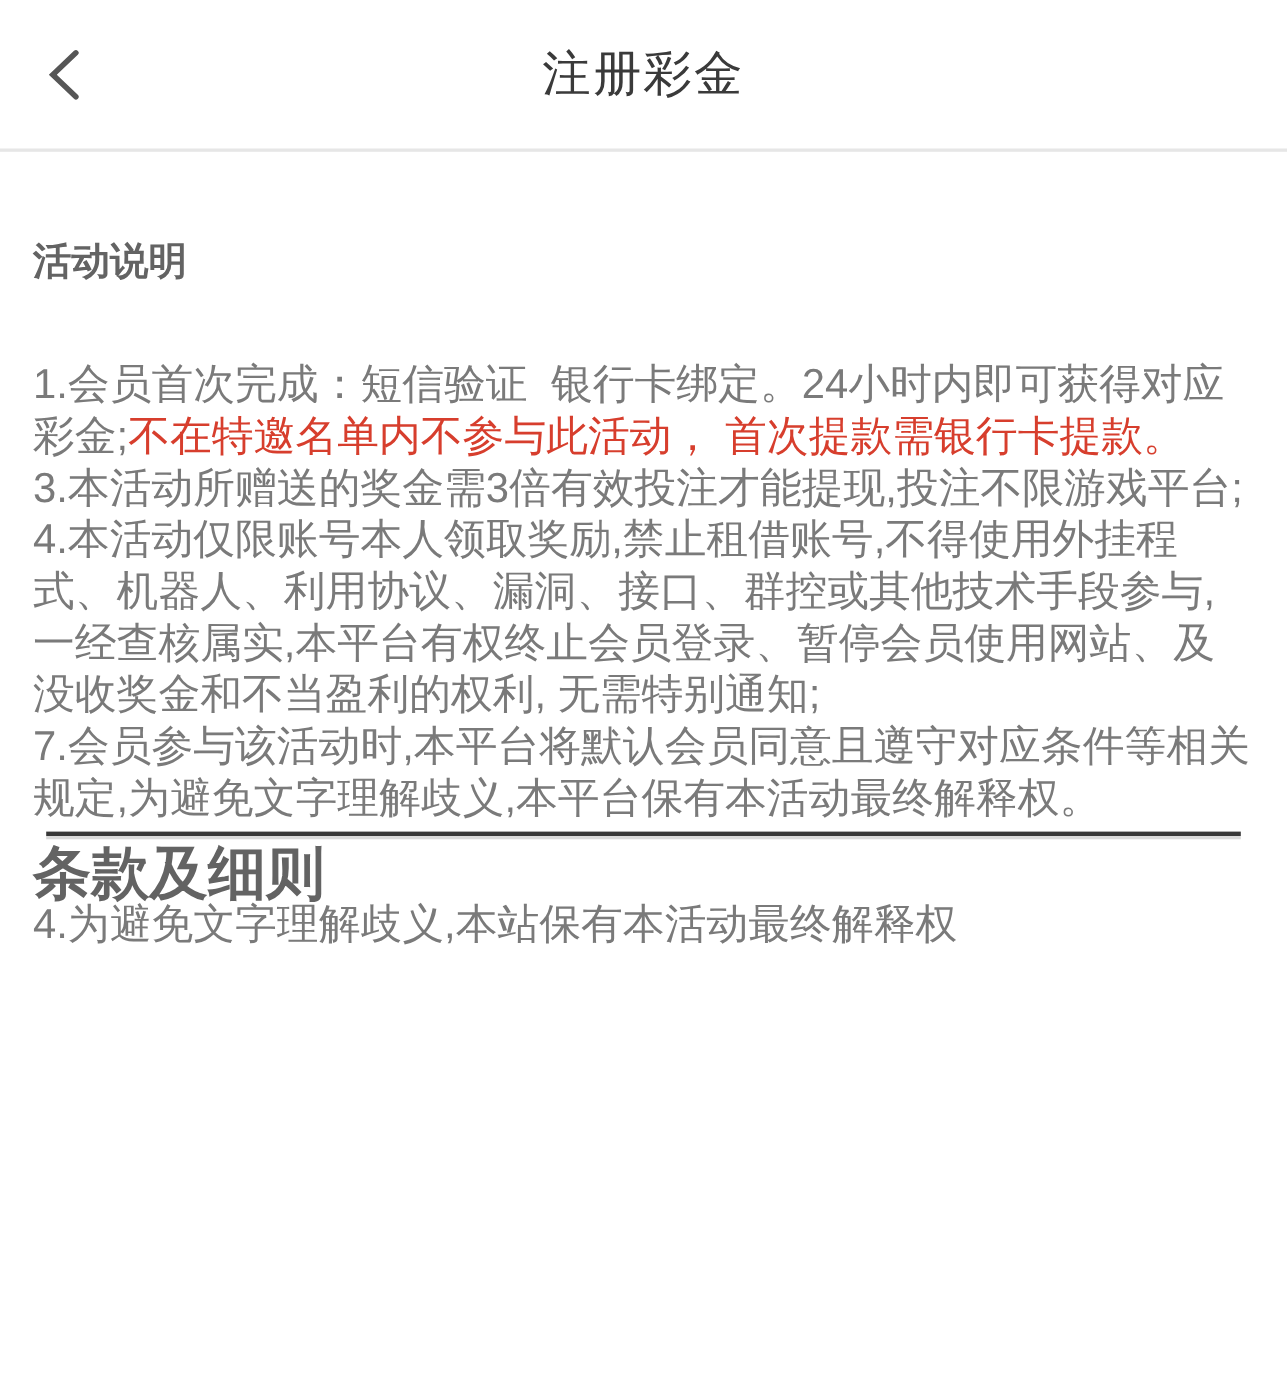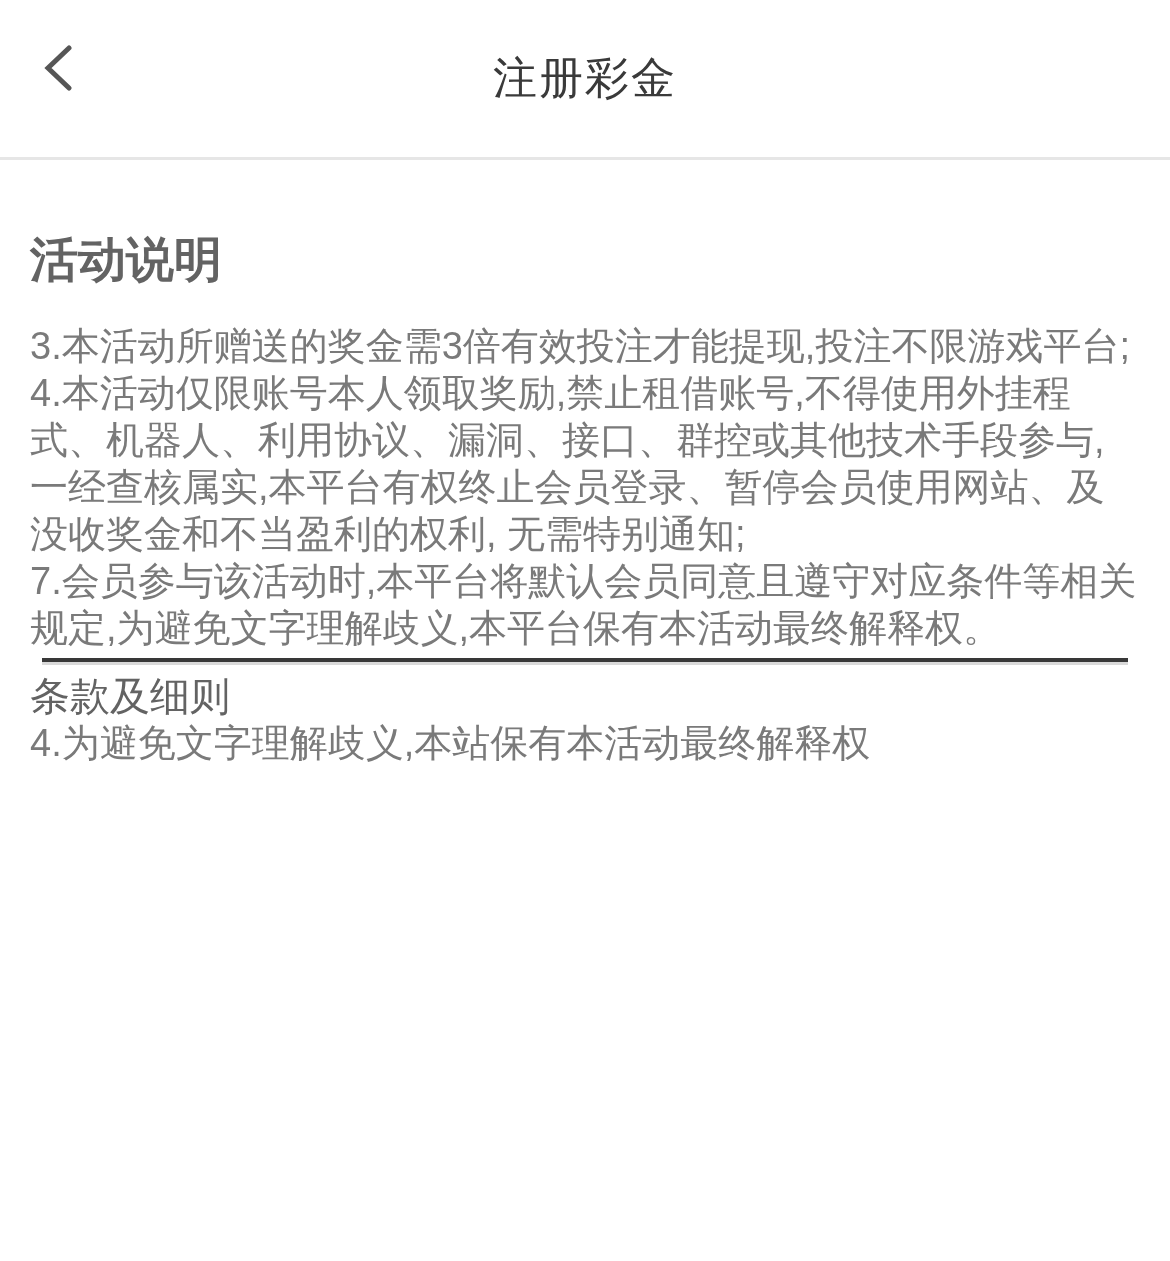--- a/index.html
+++ b/index.html
@@ -10,21 +10,21 @@
   .page {
     position: relative;
     width: 1170px;
     min-height: 1261px;
     background: #ffffff;
     overflow: hidden;
   }
   
   .header {
     position: relative;
-    height: 160px;
+    height: 138px;
     background: #ffffff;
     border-bottom: 3px solid #e6e6e6;
     display: flex;
     align-items: center;
     justify-content: center;
   }
   .back-btn {
     position: absolute;
     left: 26px;
     top: 36px;
@@ -41,46 +41,46 @@
     font-size: 44px;
     font-weight: 500;
     color: #3a3a3a;
     letter-spacing: 2px;
   }
   
   .content {
     padding: 76px 30px 40px 30px;
   }
   .section-heading {
-    font-size: 48px;
+    font-size: 35px;
     font-weight: bold;
     color: #636363;
     line-height: 48px;
-    margin-bottom: 39px;
+    margin-bottom: 65px;
   }
   .rule {
     font-size: 38px;
     line-height: 47px;
     color: #7a7a7a;
     white-space: pre-wrap;
     word-break: break-all;
   }
   .rule .highlight {
     color: #d73e2d;
   }
   .section-divider {
     height: 0;
     margin: 6px 12px 8px 12px;
     border: none;
     border-top: 4px solid #383838;
     border-bottom: 3px solid #d9d9d9;
   }
   .terms-heading {
-    font-size: 40px;
-    font-weight: normal;
+    font-size: 53px;
+    font-weight: bold;
     color: #636363;
     line-height: 47px;
     margin: 0 0 0 0;
   }
 </style>
 </head>
 <body>
 
 <div class="page">
 
@@ -92,20 +92,21 @@
         </svg>
       </span>
     </button>
     <div class="page-title">注册彩金</div>
   </div>
 
   <div class="content">
 
     <div class="section-heading">活动说明</div>
 
+    <p class="rule"><span>1.会员首次完成：短信验证  银行卡绑定。24小时内即可获得对应彩金;</span><span class="highlight">不在特邀名单内不参与此活动， 首次提款需银行卡提款。</span></p>
 
     <p class="rule">3.本活动所赠送的奖金需3倍有效投注才能提现,投注不限游戏平台;</p>
     <p class="rule">4.本活动仅限账号本人领取奖励,禁止租借账号,不得使用外挂程式、机器人、利用协议、漏洞、接口、群控或其他技术手段参与,一经查核属实,本平台有权终止会员登录、暂停会员使用网站、及没收奖金和不当盈利的权利, 无需特别通知;</p>
     <p class="rule">7.会员参与该活动时,本平台将默认会员同意且遵守对应条件等相关规定,为避免文字理解歧义,本平台保有本活动最终解释权。</p>
 
     <div class="section-divider"></div>
 
     <div class="terms-heading">条款及细则</div>
 
     <p class="rule">4.为避免文字理解歧义,本站保有本活动最终解释权</p>

